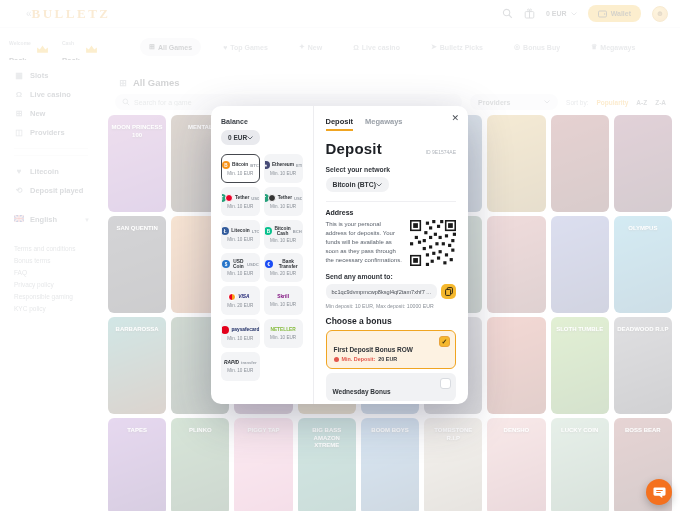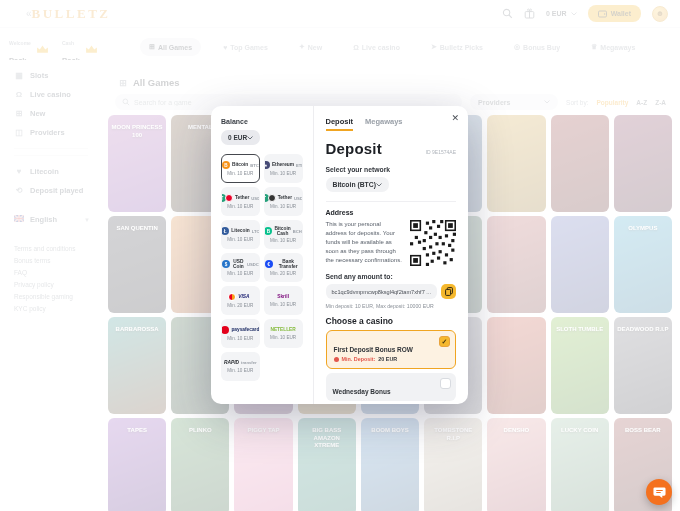--- a/index.html
+++ b/index.html
@@ -683,21 +683,21 @@
     <div class="copy-row">
       <div class="addr-pill">bc1qc9dvmpmcwp8ksgl4qf2tam7xhf7 ...</div>
       <button class="copy-btn">
         <svg width="8" height="9" viewBox="0 0 8 9">
             <rect x="2.4" y="0.6" width="5" height="6" rx="0.8" fill="none" stroke="#2f2610" stroke-width="1"></rect>
             <rect x="0.6" y="2.4" width="5" height="6" rx="0.8" fill="#F5B82E" stroke="#2f2610" stroke-width="1"></rect>
           </svg>
       </button>
     </div>
     <div class="limits">Min deposit: 10 EUR, Max deposit: 10000 EUR</div>
-    <div class="bonus-title">Choose a casino</div>
+    <div class="bonus-title">Choose a bonus</div>
     <div>
 
         <article class="bonus sel">
           <span class="bx"></span>
           <div class="bonus-name">First Deposit Bonus ROW</div>
           <div class="bonus-min">
             <span class="dot"></span>
             <span class="min-lbl">Min. Deposit:</span>
             <span class="min-val">20 EUR</span>
           </div>

